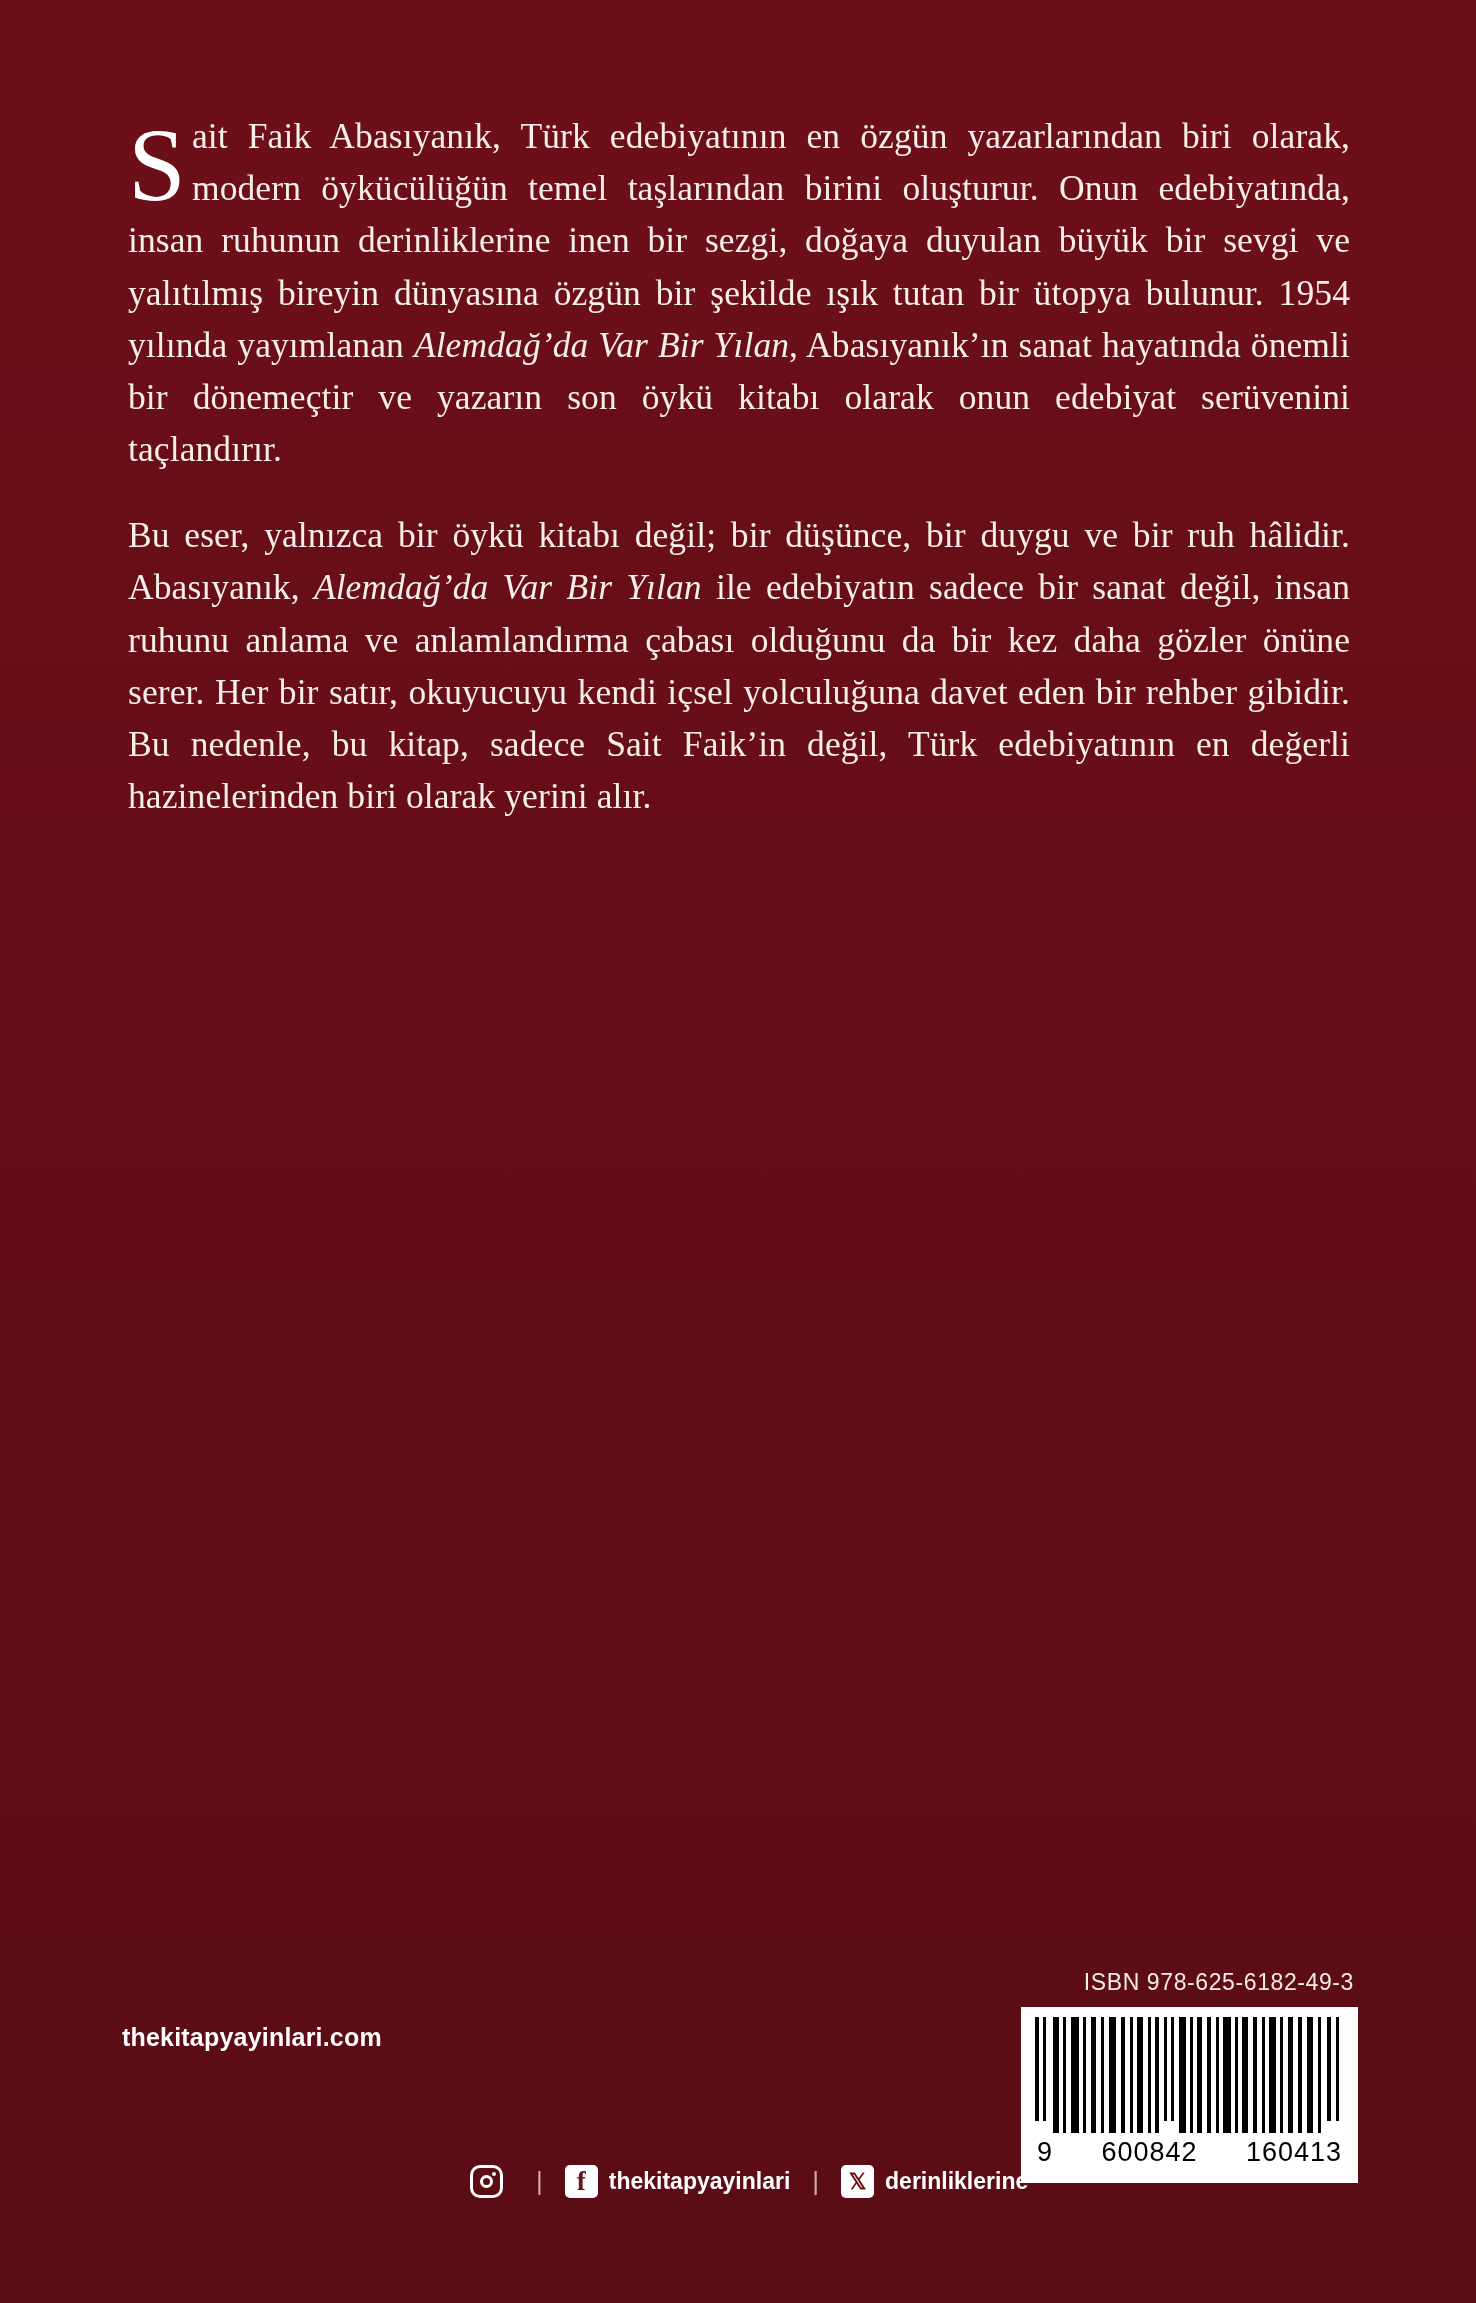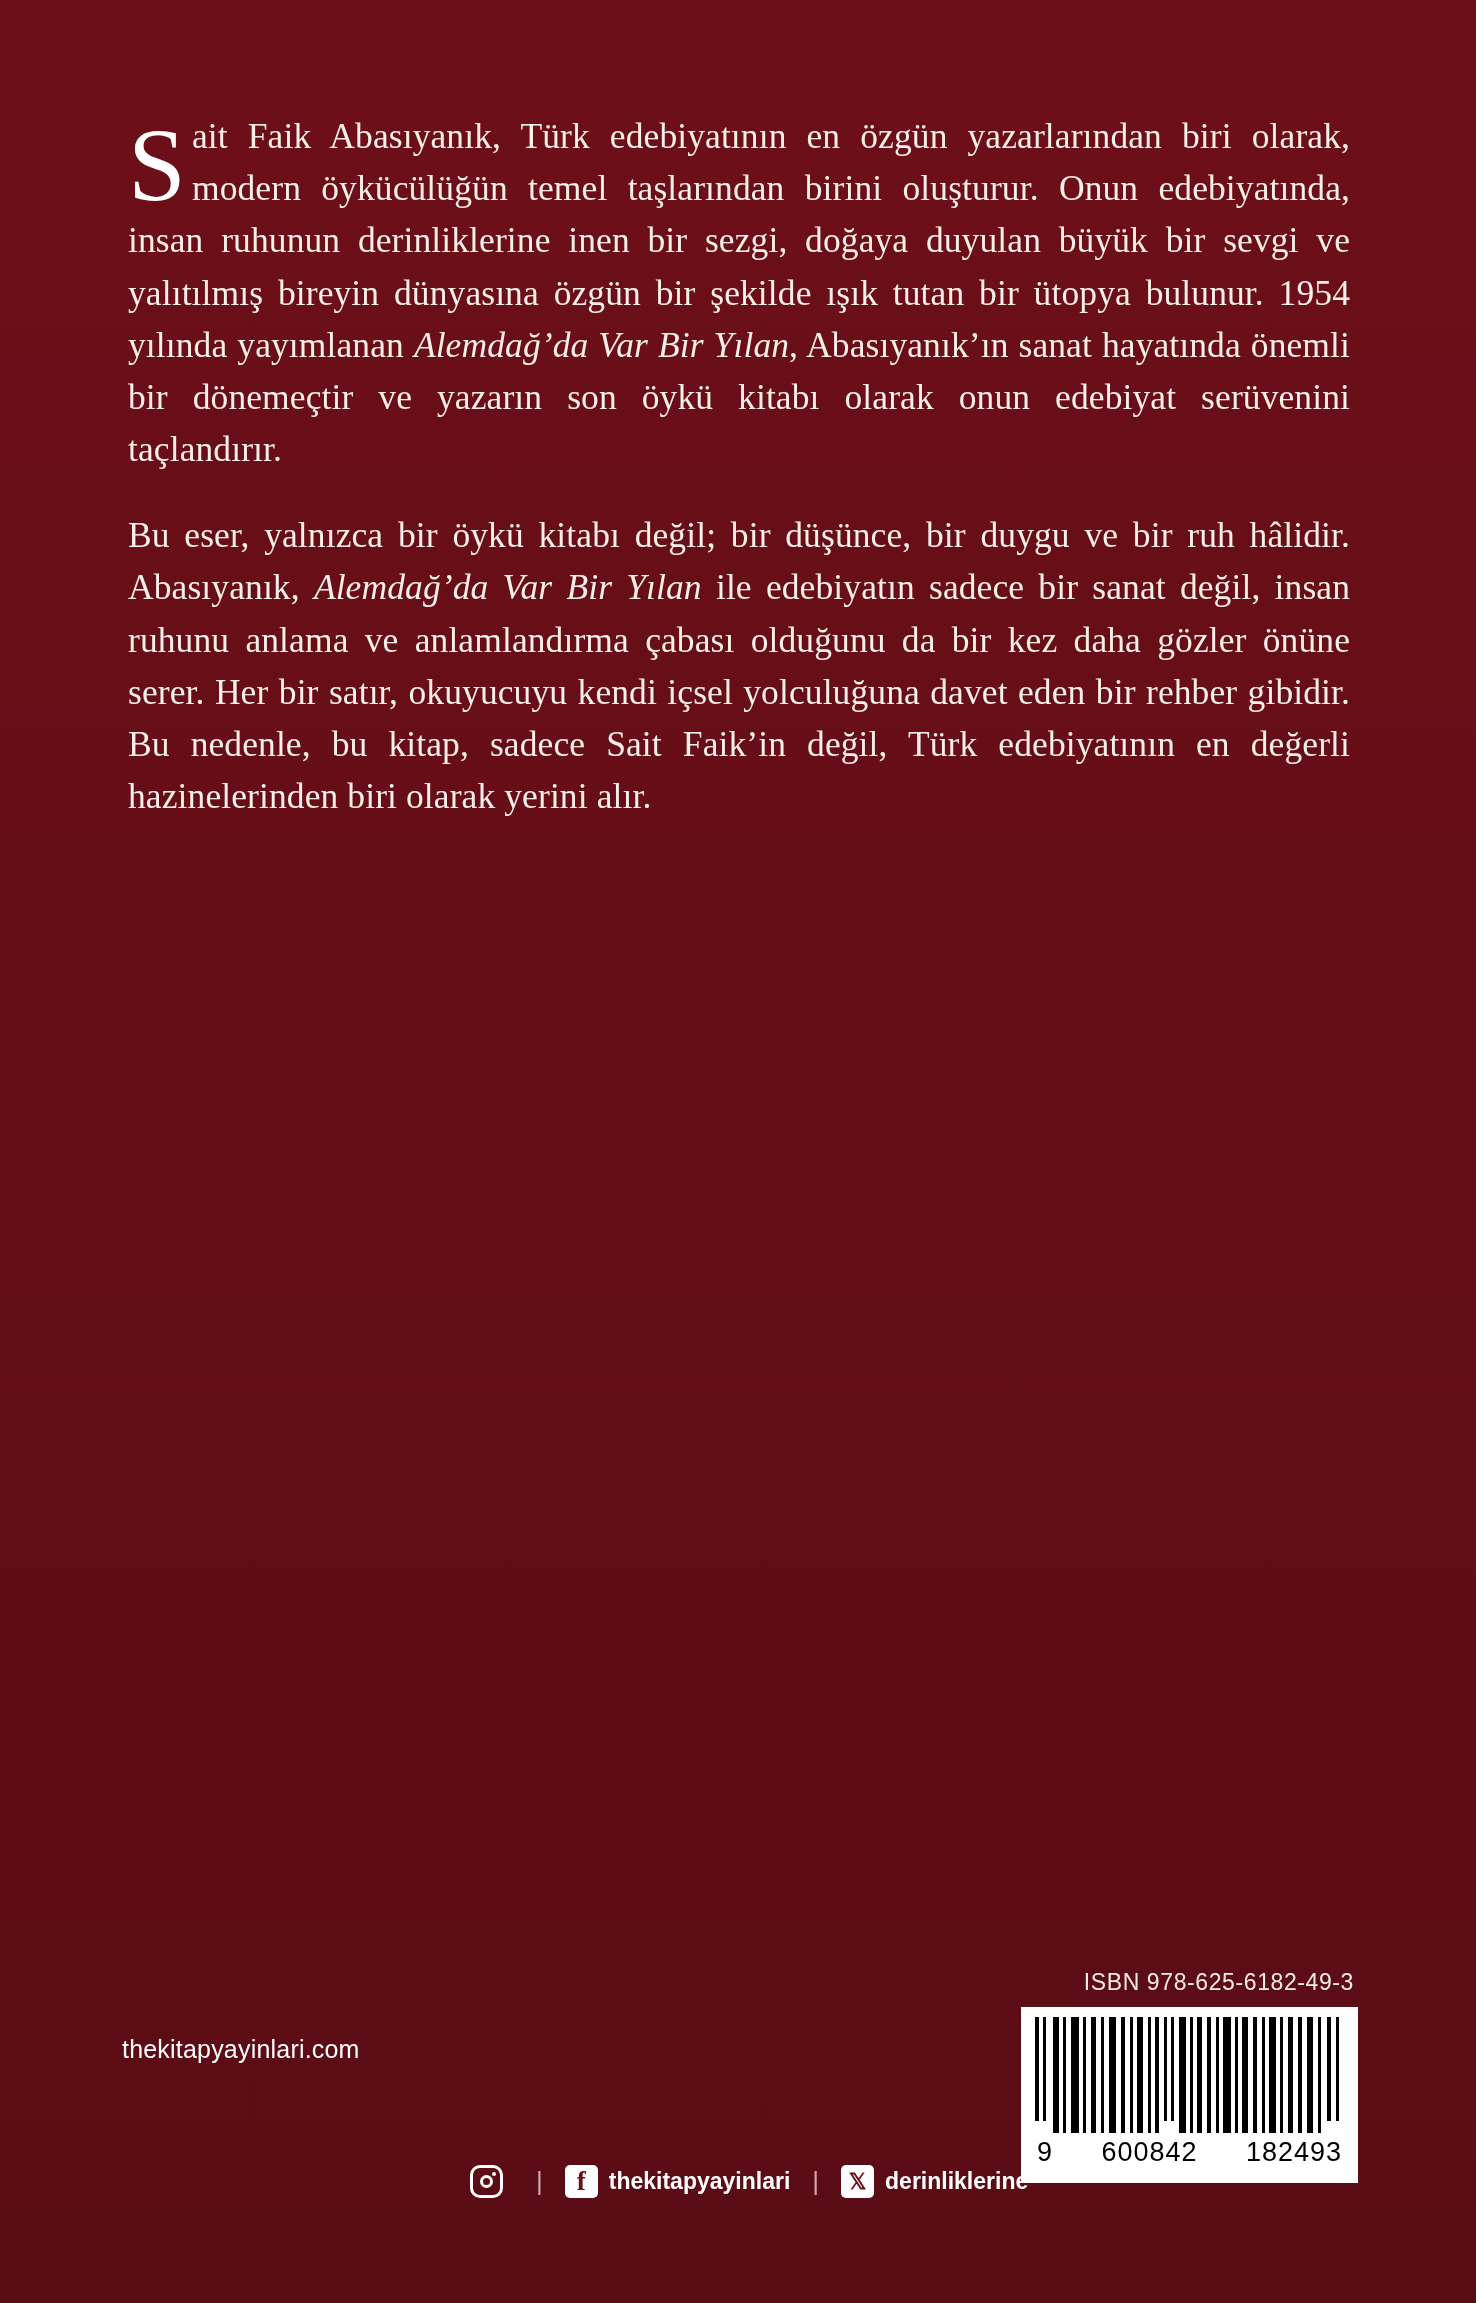--- a/index.html
+++ b/index.html
@@ -117,23 +117,23 @@
   .brand-logo {
     font-family: "Liberation Sans", sans-serif;
     font-weight: 700;
     font-size: 62px;
     letter-spacing: -1px;
     color: #ffffff;
     line-height: 1;
     white-space: nowrap;
   }
   .brand-site {
-    margin-top: 16px;
-    font-family: "Liberation Sans", sans-serif;
-    font-weight: 400;
+    margin-top: 4px;
+    font-family: "Liberation Sans", sans-serif;
+    font-weight: 700;
     font-size: 25px;
     color: #ffffff;
     letter-spacing: 0.2px;
   }
 
   .socials {
     position: absolute;
     left: 470px;
     top: 222px;
     display: flex;
@@ -252,21 +252,21 @@
         <i style="left:255px; width:5px;"></i>
         <i style="left:265px; width:4px;"></i>
         <i style="left:274px; width:6px;"></i>
         <i style="left:285px; width:3px;"></i>
         <i class="short" style="left:294px; width:4px;"></i>
         <i class="short" style="left:303px; width:3px;"></i>
       </div>
       <div class="barcode-digits">
         <span>9</span>
         <span>600842</span>
-        <span>182493</span>
+        <span>160413</span>
       </div>
     </div>
 
     <div class="brand">
       <div class="brand-site">thekitapyayinlari.com</div>
     </div>
 
     <div class="socials">
       <div class="soc">
         <span class="ico ig"></span>

